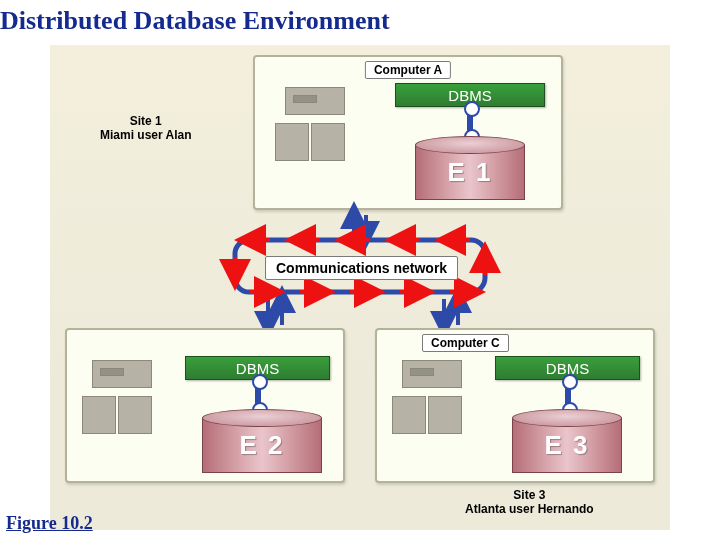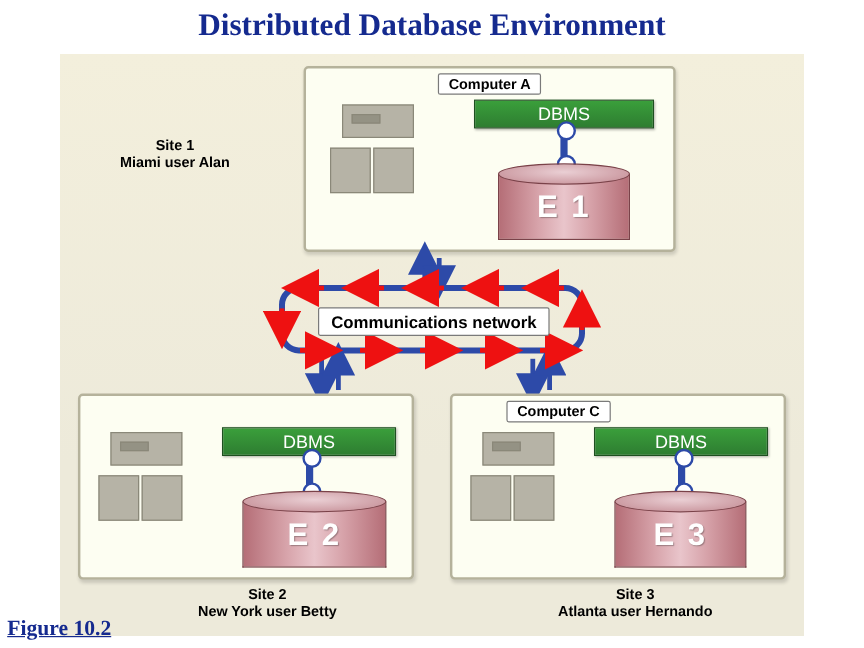--- a/index.html
+++ b/index.html
@@ -5,21 +5,20 @@
   * { box-sizing: border-box; margin: 0; padding: 0; }
   body {
     width: 720px; height: 540px;
     font-family: Arial, Helvetica, sans-serif;
     background: #fff;
     position: relative;
     overflow: hidden;
   }
   .title {
     position: absolute; top: 6px; left: 0; width: 720px;
-    text-align: center;
     font-family: Georgia, 'Times New Roman', serif;
     font-weight: bold; font-size: 26px;
     color: #152a8f;
   }
   .figure-label {
     position: absolute; bottom: 6px; left: 6px;
     font-family: Georgia, 'Times New Roman', serif;
     font-weight: bold; font-size: 18px;
     color: #152a8f;
     text-decoration: underline;
@@ -202,23 +201,20 @@
         <div class="panel p4"></div>
     </div>
     <div class="dbms" style="top:26px;left:118px;width:145px;height:24px;">DBMS</div>
     <div class="wire" style="top:52px;left:188px;height:28px;"></div>
     <div class="cyl" style="top:88px;left:135px;width:120px;height:55px;">
       <div class="body"></div>
         <div class="top"></div>
       <span class="label">E 2</span>
     </div>
   </div>
-  <div class="site-caption" style="top:444px;left:115px;">
-    <span>Site 2</span><br><span>New York user Betty</span>
-  </div>
 
   <div class="computer bottom-half" style="top:283px; left:325px; width:280px; height:155px;">
     <div class="comp-label-bg">Computer C</div>
     <div class="miniwin" style="top:30px;left:15px;">
       <div class="panel p1"></div>
         <div class="panel p2"></div>
         <div class="panel p3"></div>
         <div class="panel p4"></div>
     </div>
     <div class="dbms" style="top:26px;left:118px;width:145px;height:24px;">DBMS</div>

